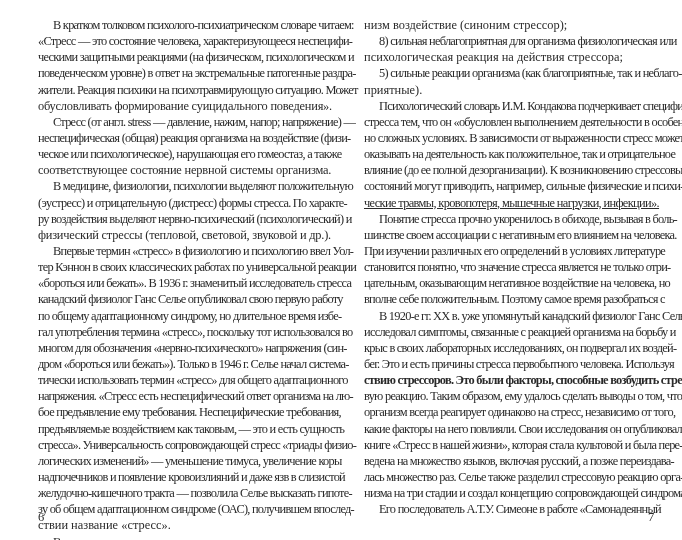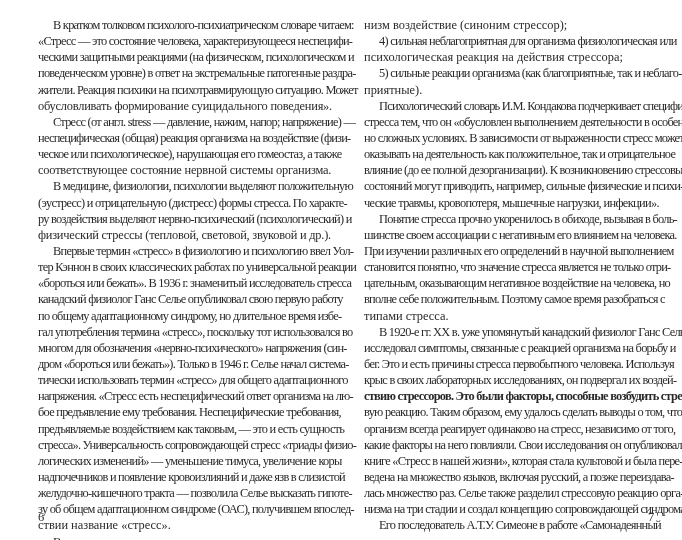--- a/index.html
+++ b/index.html
@@ -77,42 +77,41 @@
       <span class="line" style="letter-spacing: -0.75px;">зу об общем адаптационном синдроме (ОАС), получившем впослед-</span>
       <span class="line last">ствии название «стресс».</span>
       <span class="line indent" style="letter-spacing: -0.75px;">В кратком психологическом словаре определение стресса рассма-</span>
     </div>
   <div class="page-num">6</div>
 </div>
 
 <div class="page" id="page-right">
   <div class="text">
       <span class="line last">низм воздействие (синоним стрессор);</span>
-      <span class="line indent" style="letter-spacing: -0.75px;">4) сильная неблагоприятная для организма физиологическая или</span>
+      <span class="line indent" style="letter-spacing: -0.75px;">8) сильная неблагоприятная для организма физиологическая или</span>
       <span class="line last">психологическая реакция на действия стрессора;</span>
       <span class="line indent" style="letter-spacing: -0.75px;">5) сильные реакции организма (как благоприятные, так и неблаго-</span>
       <span class="line last">приятные).</span>
       <span class="line indent" style="letter-spacing: -0.75px;">Психологический словарь И.М. Кондакова подчеркивает специфику</span>
       <span class="line" style="letter-spacing: -0.75px;">стресса тем, что он «обусловлен выполнением деятельности в особен-</span>
       <span class="line" style="letter-spacing: -0.75px;">но сложных условиях. В зависимости от выраженности стресс может</span>
       <span class="line" style="letter-spacing: -0.75px;">оказывать на деятельность как положительное, так и отрицательное</span>
       <span class="line" style="letter-spacing: -0.75px;">влияние (до ее полной дезорганизации). К возникновению стрессовых</span>
       <span class="line" style="letter-spacing: -0.75px;">состояний могут приводить, например, сильные физические и психи-</span>
-      <span class="line last" style="letter-spacing: -0.64759px;">ческие травмы, кровопотеря, мышечные нагрузки, инфекции».</span>
+      <span class="line last" style="letter-spacing: -0.64759px; text-decoration: underline;">ческие травмы, кровопотеря, мышечные нагрузки, инфекции».</span>
       <span class="line indent" style="letter-spacing: -0.75px;">Понятие стресса прочно укоренилось в обиходе, вызывая в боль-</span>
       <span class="line" style="letter-spacing: -0.75px;">шинстве своем ассоциации с негативным его влиянием на человека.</span>
-      <span class="line" style="letter-spacing: -0.75px;">При изучении различных его определений в научной выполнением</span>
+      <span class="line" style="letter-spacing: -0.75px;">При изучении различных его определений в условиях литературе</span>
       <span class="line" style="letter-spacing: -0.75px;">становится понятно, что значение стресса является не только отри-</span>
       <span class="line" style="letter-spacing: -0.75px;">цательным, оказывающим негативное воздействие на человека, но</span>
       <span class="line" style="letter-spacing: -0.75px;">вполне себе положительным. Поэтому самое время разобраться с</span>
-      <span class="line last">типами стресса.</span>
       <span class="line indent" style="letter-spacing: -0.75px;">В 1920-е гг. XX в. уже упомянутый канадский физиолог Ганс Селье</span>
       <span class="line" style="letter-spacing: -0.75px;">исследовал симптомы, связанные с реакцией организма на борьбу и</span>
+      <span class="line" style="letter-spacing: -0.75px;">крыс в своих лабораторных исследованиях, он подвергал их воздей-</span>
       <span class="line" style="letter-spacing: -0.75px;">бег. Это и есть причины стресса первобытного человека. Используя</span>
-      <span class="line" style="letter-spacing: -0.75px;">крыс в своих лабораторных исследованиях, он подвергал их воздей-</span>
       <span class="line" style="letter-spacing: -0.75px; font-weight: bold;">ствию стрессоров. Это были факторы, способные возбудить стрессо-</span>
       <span class="line" style="letter-spacing: -0.75px;">вую реакцию. Таким образом, ему удалось сделать выводы о том, что</span>
       <span class="line" style="letter-spacing: -0.75px;">организм всегда реагирует одинаково на стресс, независимо от того,</span>
       <span class="line" style="letter-spacing: -0.75px;">какие факторы на него повлияли. Свои исследования он опубликовал в</span>
       <span class="line" style="letter-spacing: -0.75px;">книге «Стресс в нашей жизни», которая стала культовой и была пере-</span>
       <span class="line" style="letter-spacing: -0.75px;">ведена на множество языков, включая русский, а позже переиздава-</span>
       <span class="line" style="letter-spacing: -0.75px;">лась множество раз. Селье также разделил стрессовую реакцию орга-</span>
       <span class="line last" style="letter-spacing: -0.75px;">низма на три стадии и создал концепцию сопровождающей синдрома.</span>
       <span class="line indent" style="letter-spacing: -0.75px;">Его последователь А.Т.У. Симеоне в работе «Самонадеянный</span>
     </div>

